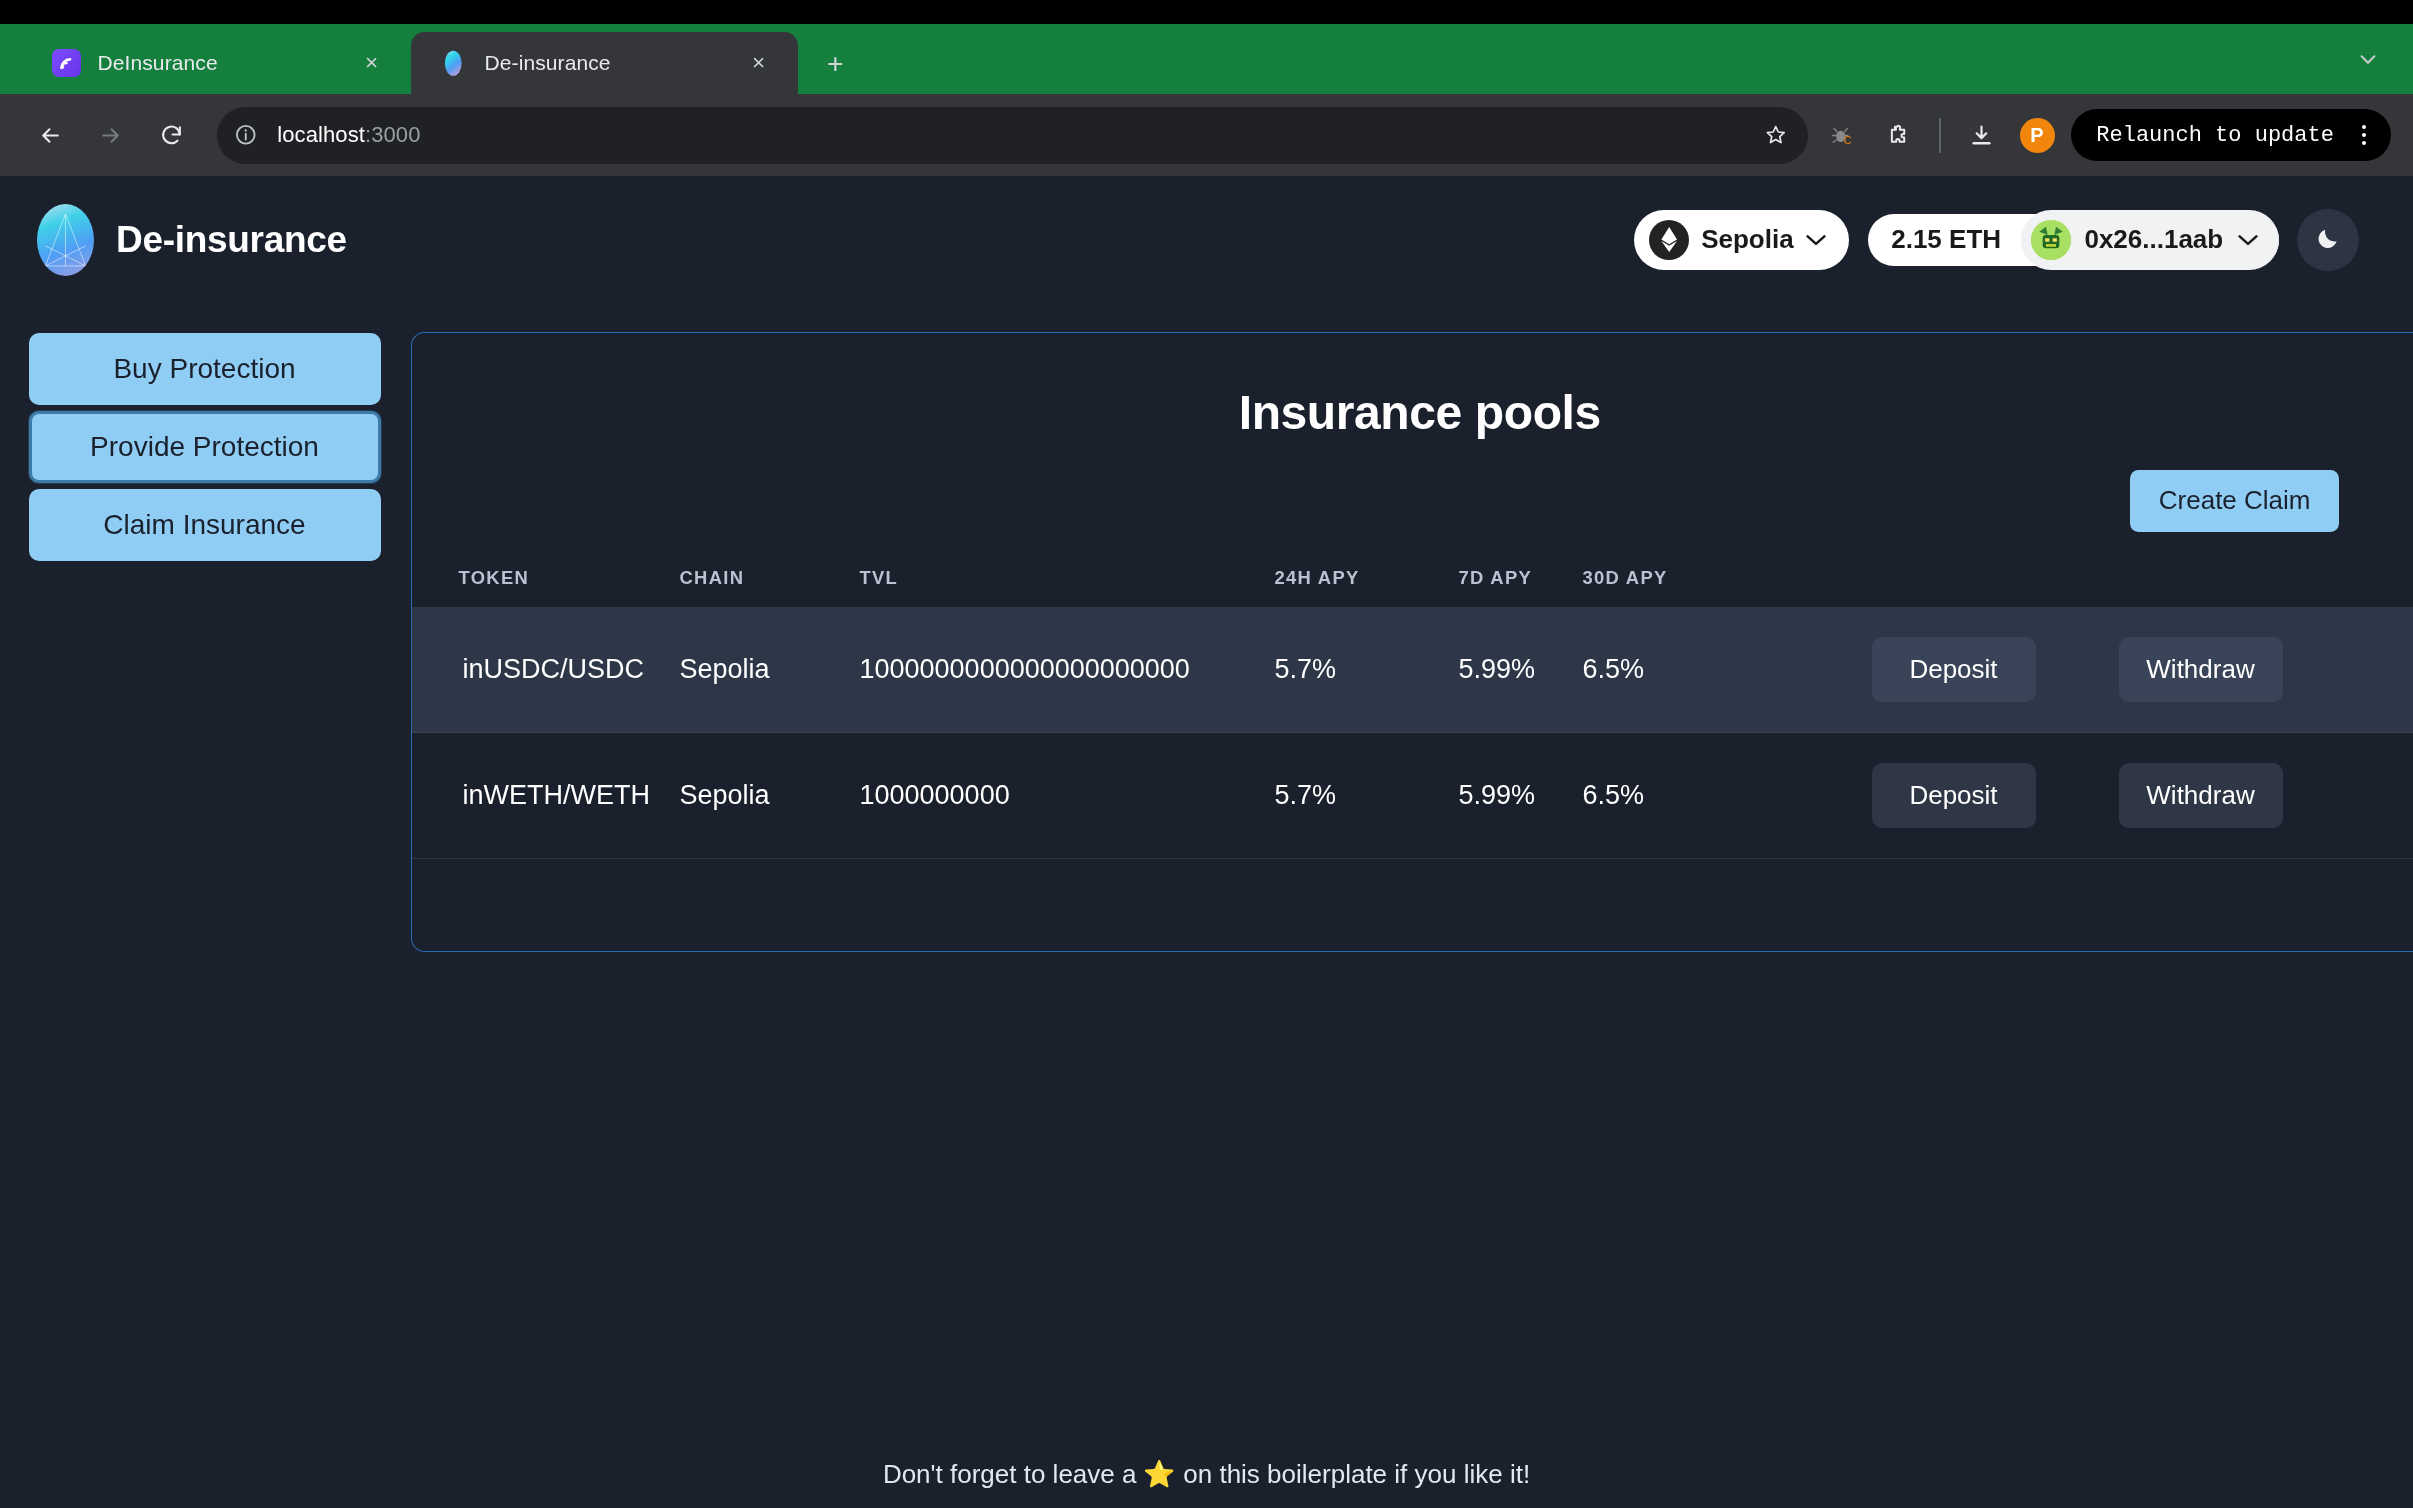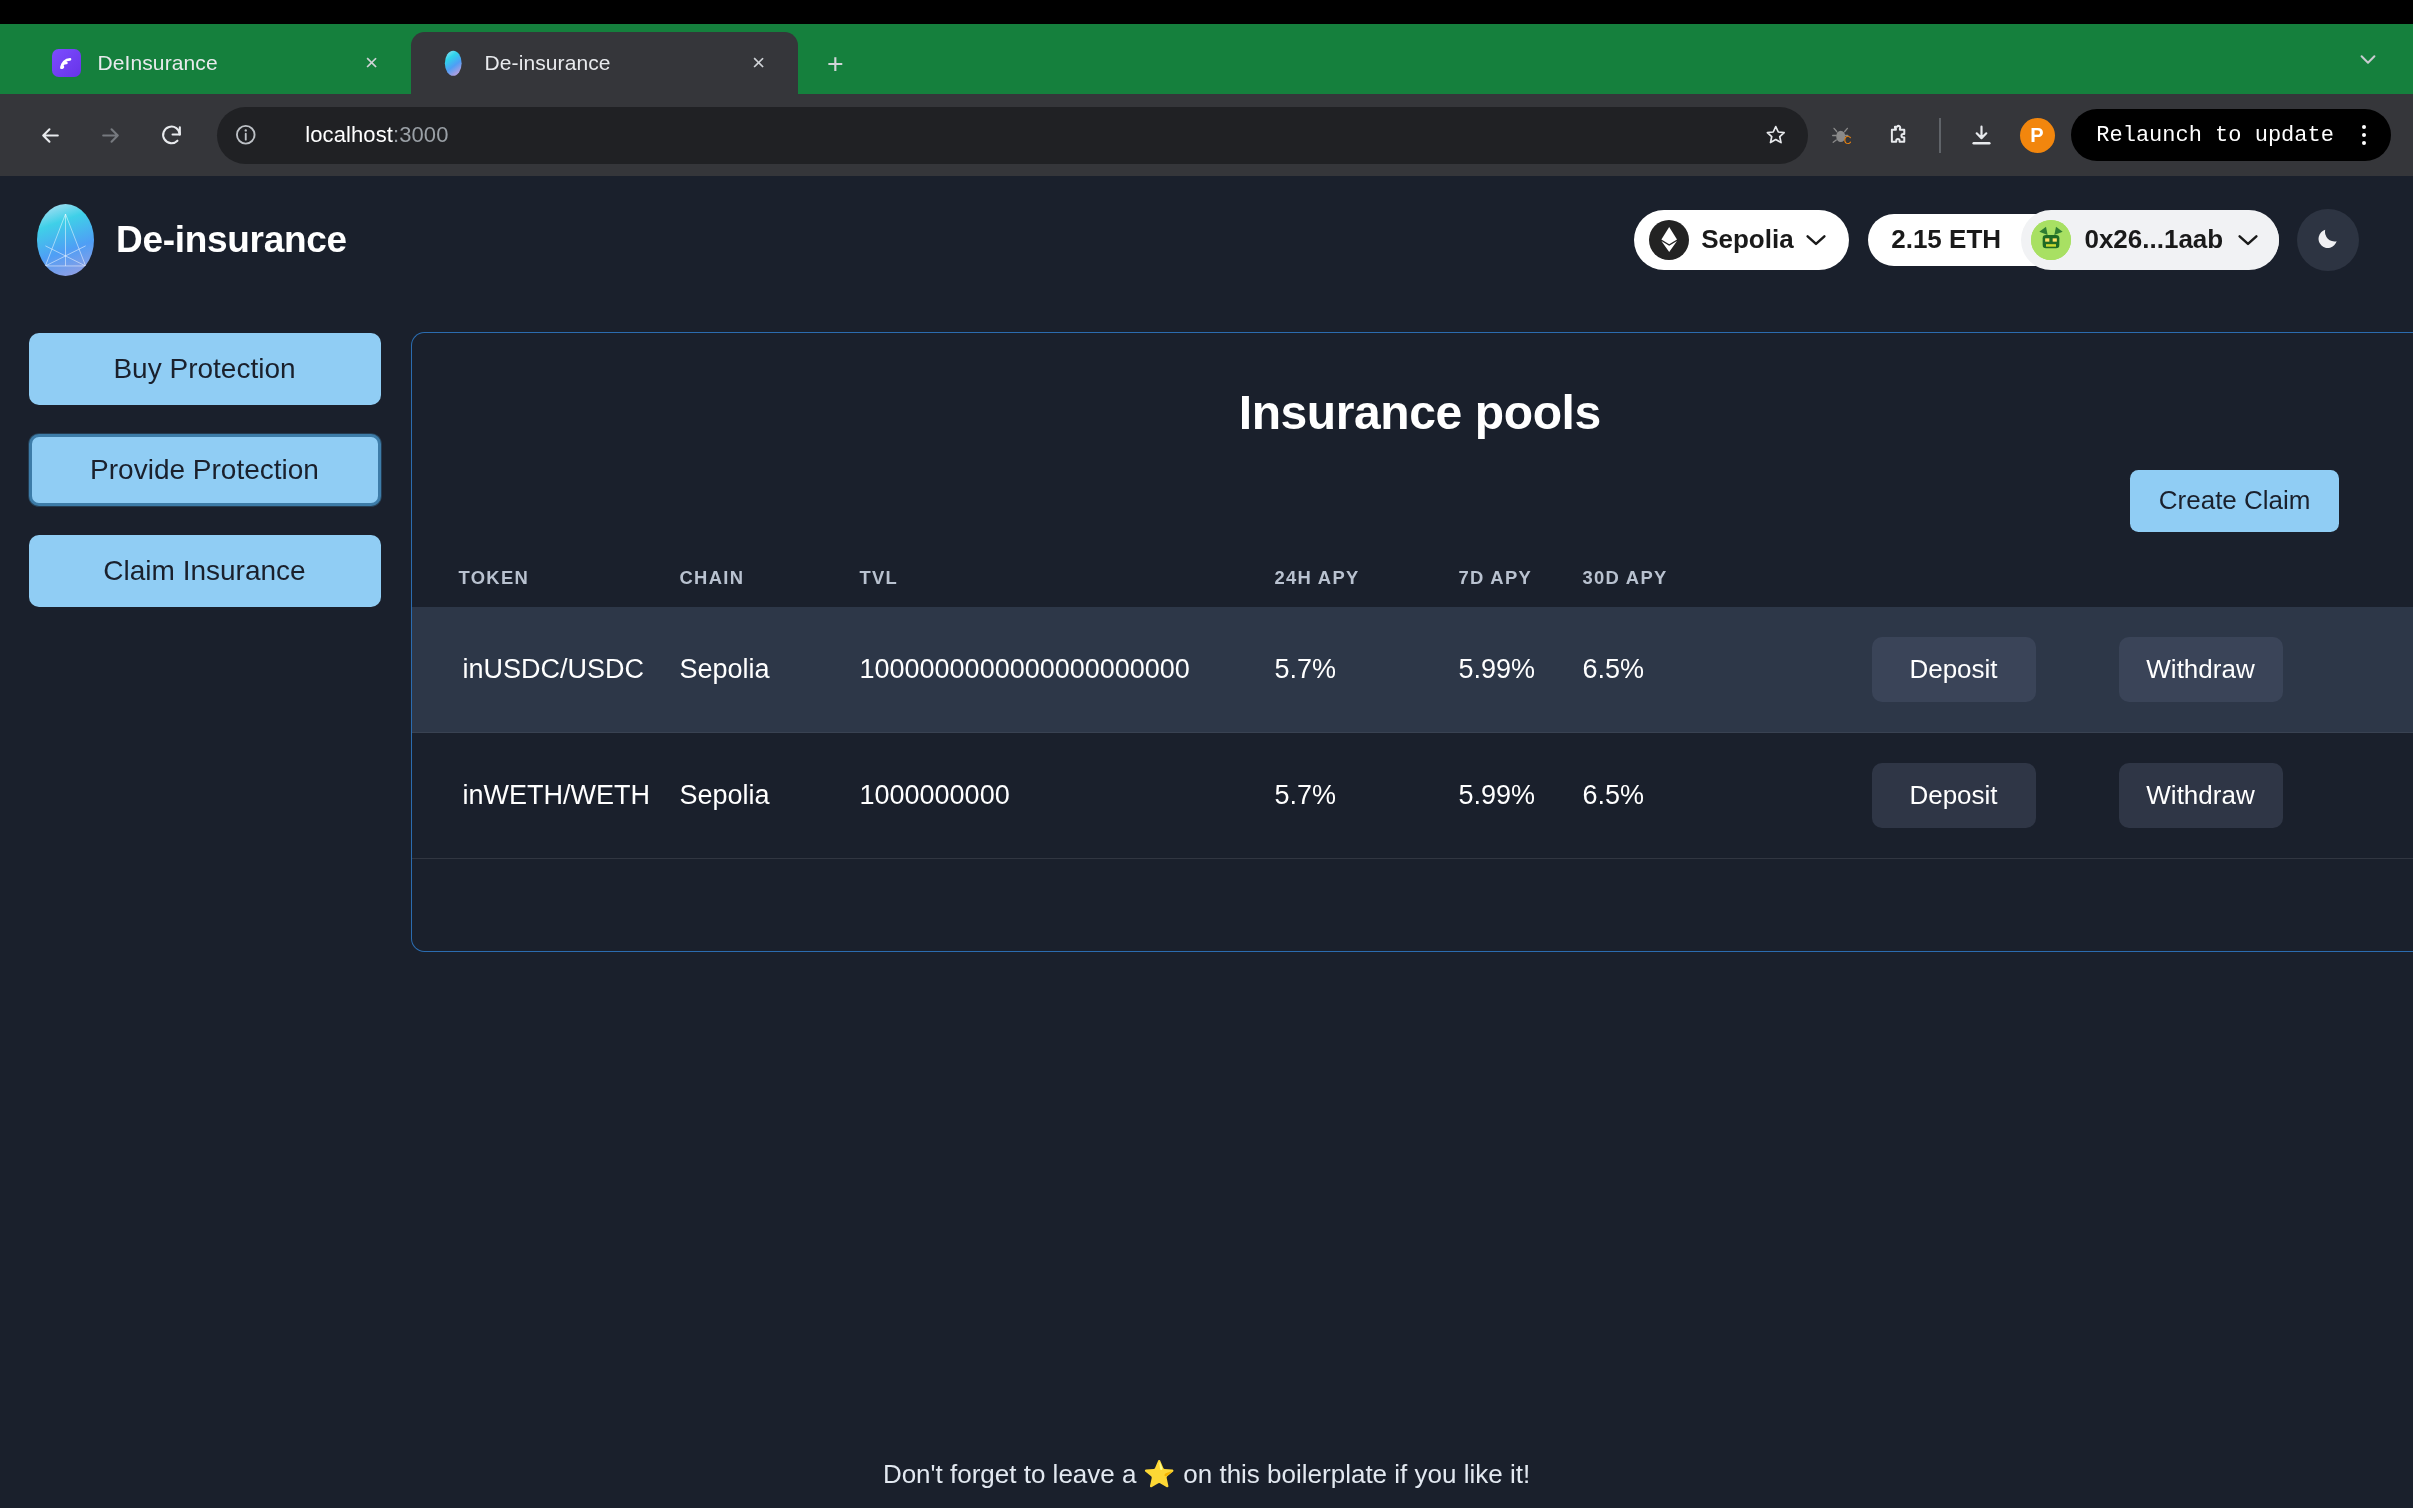--- a/index.html
+++ b/index.html
@@ -104,21 +104,20 @@
     flex: 1 1 auto;
     height: 57px;
     background: #202124;
     border-radius: 28.5px;
     display: flex;
     align-items: center;
     margin-left: 13.4px;
     margin-right: 5px;
     padding: 0 8.4px 0 6.7px;
     max-width: 1626px;
-    gap: 28px;
   }
   .omni-info {
     width: 44px; height: 44px;
     flex: 0 0 44px;
     display: flex; align-items: center; justify-content: center;
     border-radius: 50%;
     color: #bdc1c6;
   }
   .omni-info svg { width: 23.5px; height: 23.5px; }
   .omni-url {
@@ -307,21 +306,21 @@
     display: flex;
     align-items: flex-start;
     padding-left: 28.5px;
     gap: 30px;
   }
   .sidebar {
     width: 352px;
     flex: 0 0 352px;
     display: flex;
     flex-direction: column;
-    gap: 29px;
+    gap: 6px;
     padding-top: 30px;
   }
   .side-btn {
     height: 72px;
     background: #90cdf4;
     border-radius: 10px;
     display: flex;
     align-items: center;
     justify-content: center;
     color: #1a202c;

